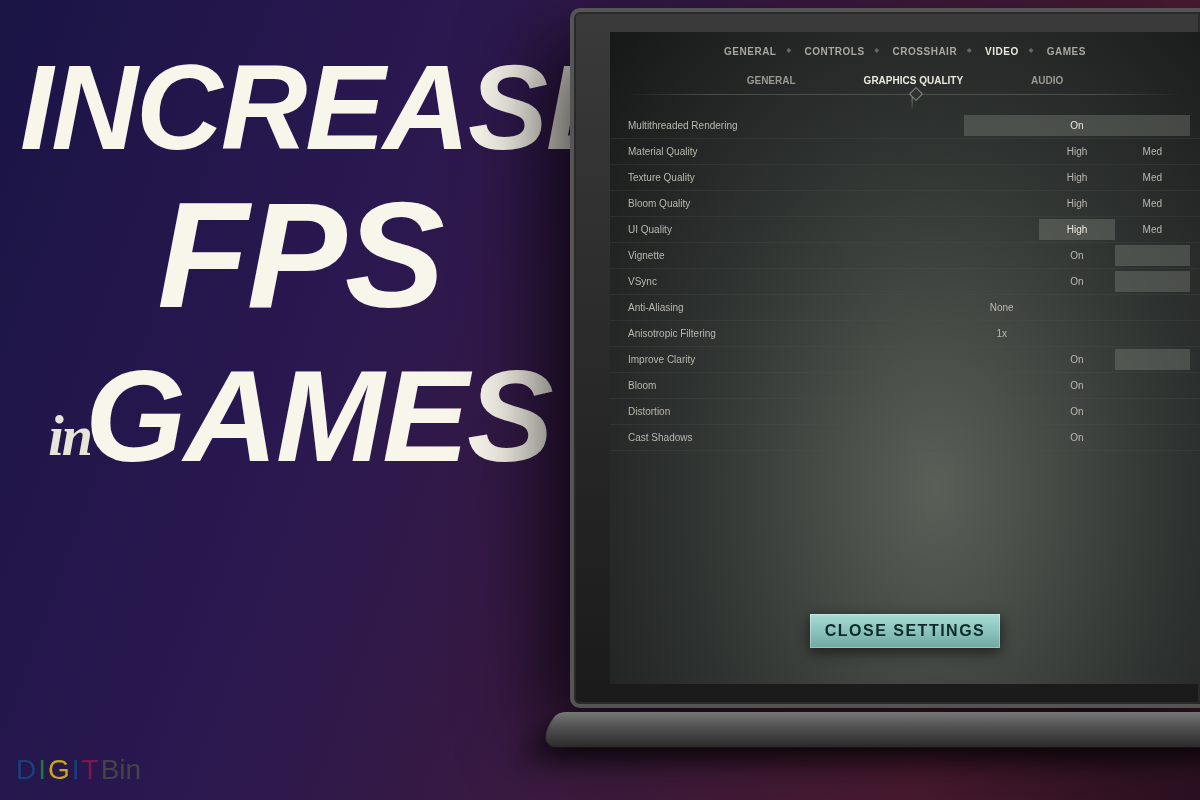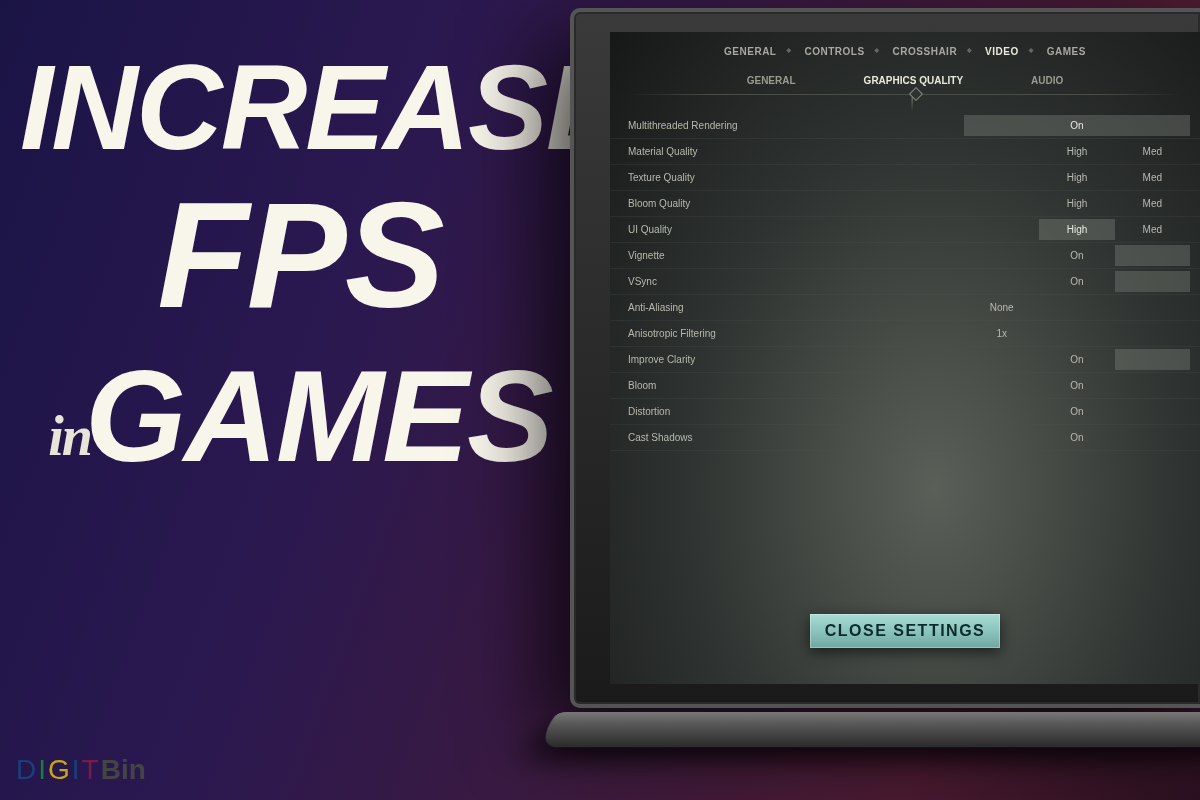--- a/index.html
+++ b/index.html
@@ -46,21 +46,21 @@
   font-family: Arial, sans-serif;
   font-weight: 400;
   font-size: 28px;
   letter-spacing: 2px;
 }
 .logo .d { color: #1a3f7a; }
 .logo .i { color: #1a7a3f; }
 .logo .g { color: #c9a615; }
 .logo .i2 { color: #1a3f7a; }
 .logo .t { color: #7a1a4a; }
-.logo .bin { color: #444; font-weight: 700; letter-spacing: 0; }
+.logo .bin { color: #444; font-weight: 400; letter-spacing: 0; }
 
 
 .laptop {
   position: absolute;
   right: -20px;
   top: 8px;
   width: 650px;
   height: 790px;
   perspective: 2400px;
 }

